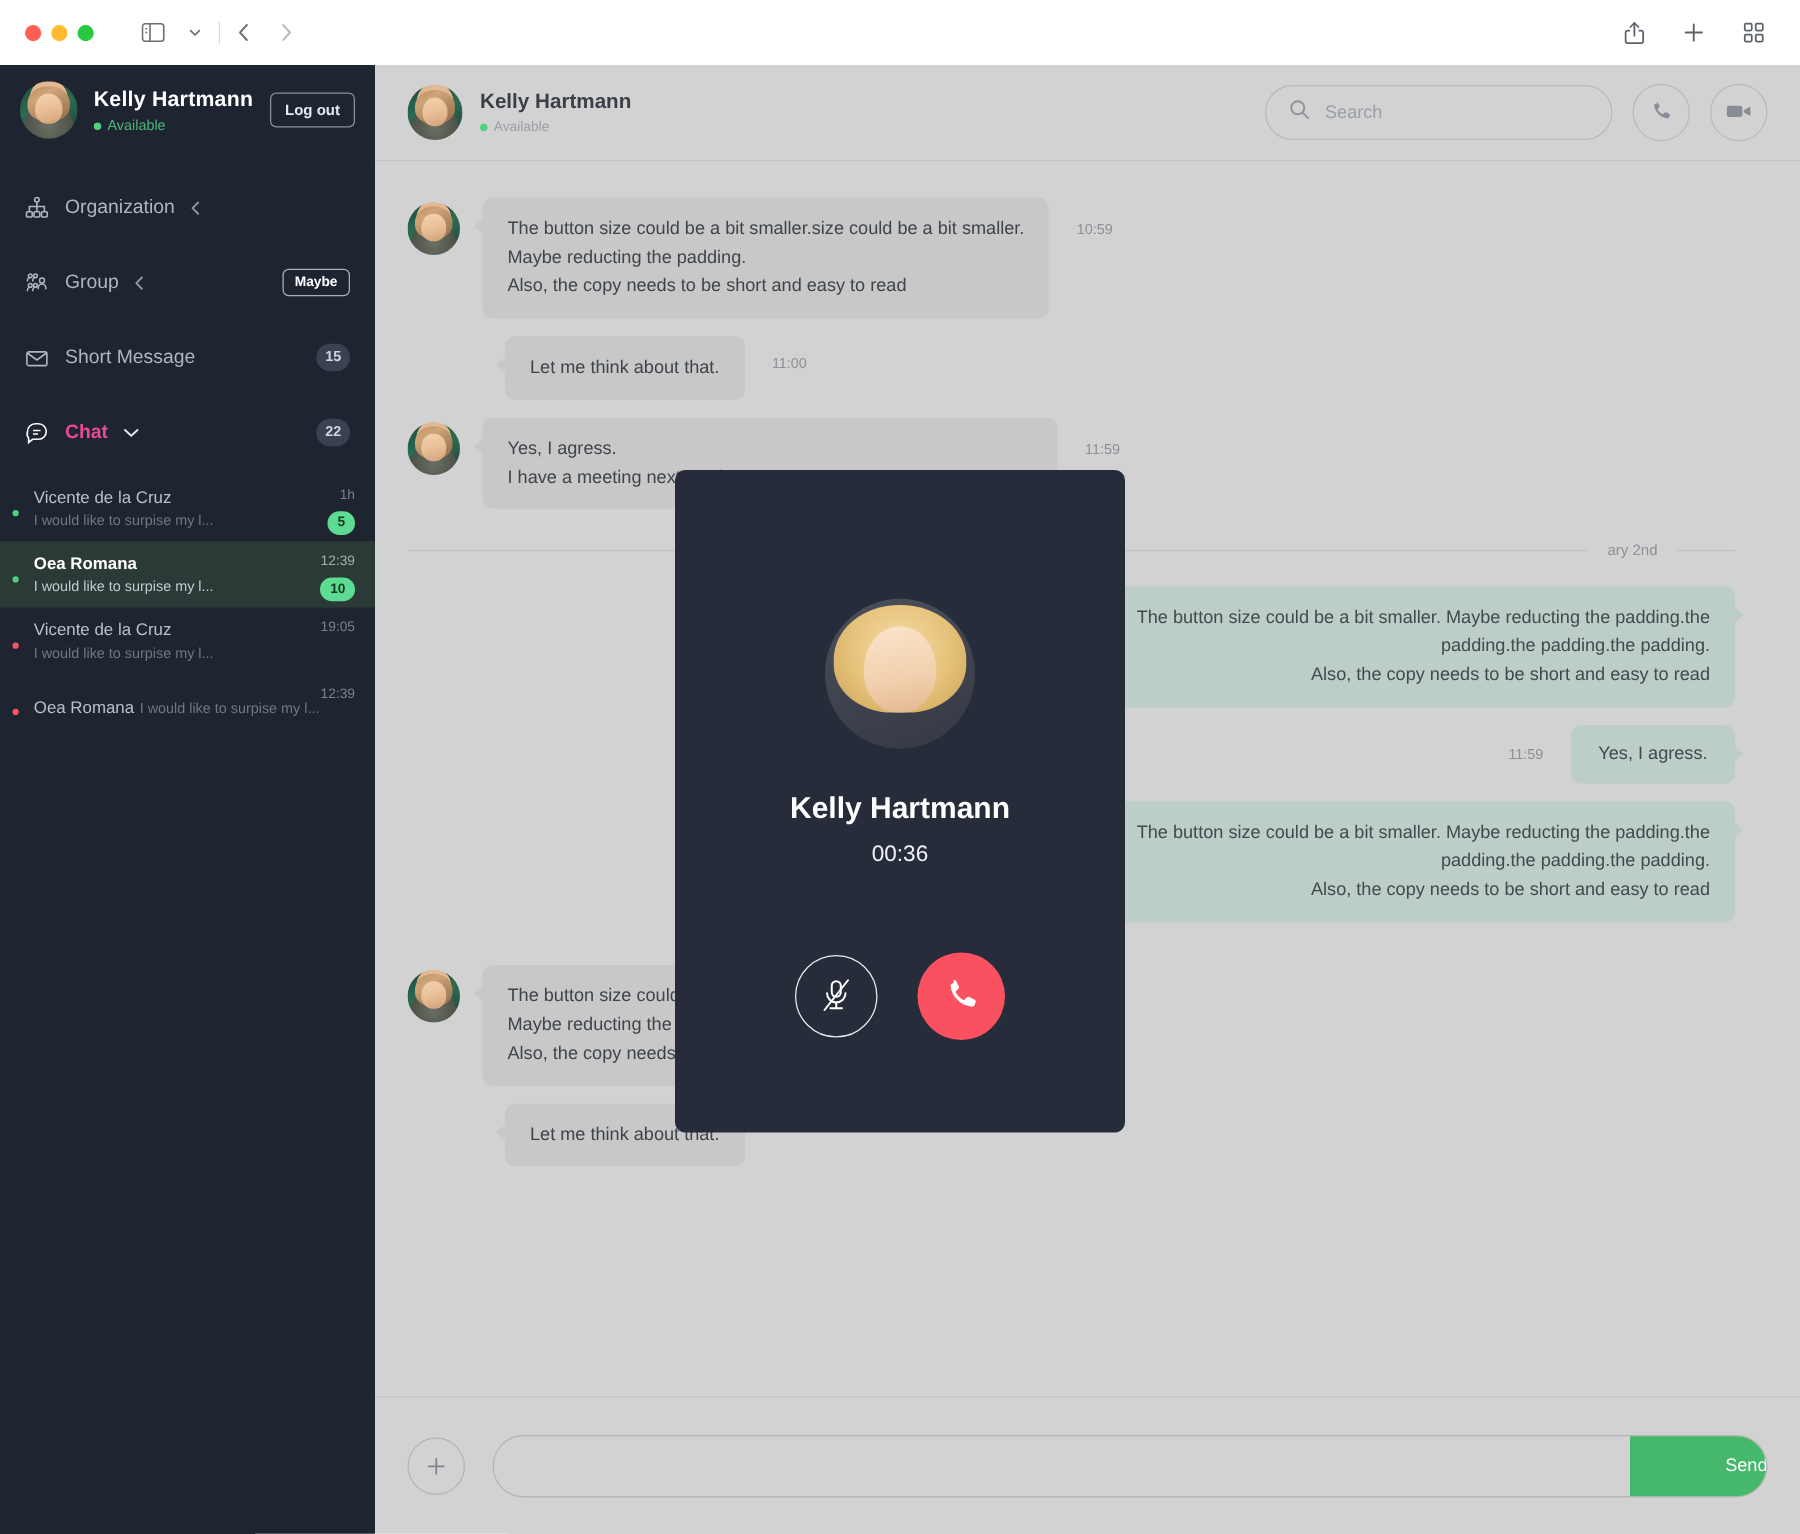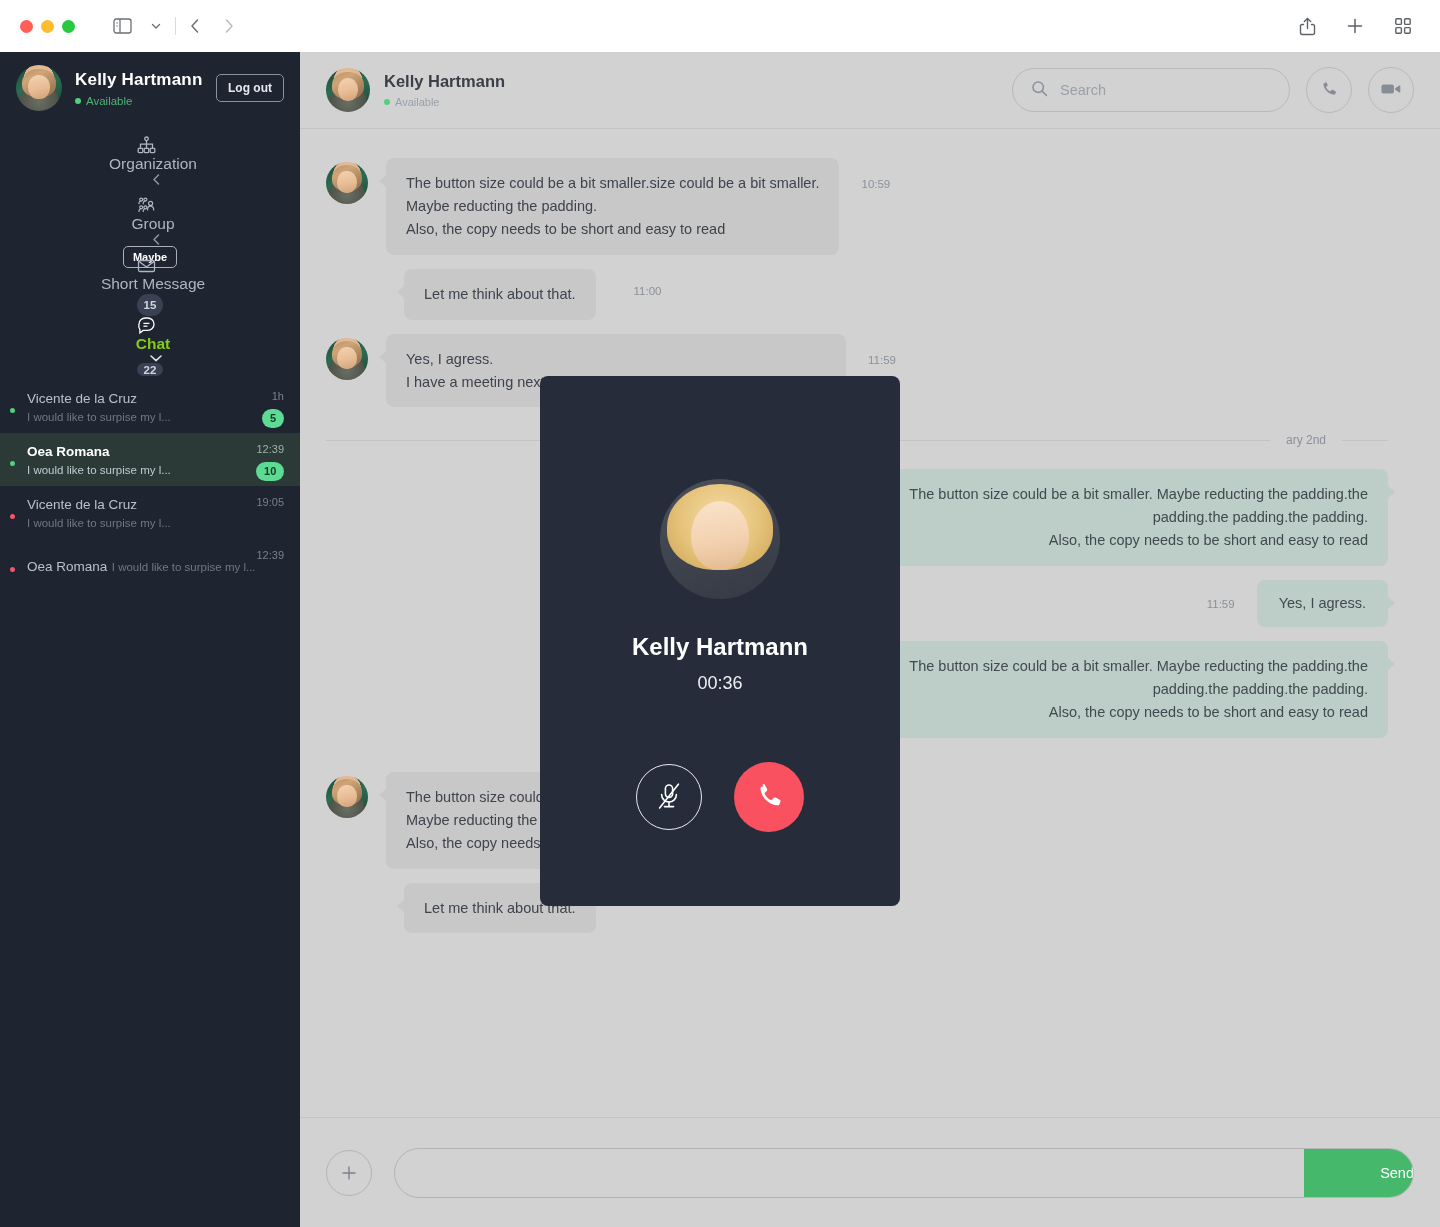--- a/index.html
+++ b/index.html
@@ -76,25 +76,25 @@
   .logout {
     border: 1px solid #8b929c; border-radius: 5px;
     padding: 6px 11px; font-size: 12px; color: #e6eaee;
     background: transparent; font-weight: bold; cursor: pointer;
     font-family: "Liberation Sans", sans-serif;
   }
 
   .navlist { margin-top: 12px; }
   .navrow {
     height: 60px; display: flex; align-items: center;
-    padding: 0 20px; color: #aeb6c2; cursor: pointer; flex-direction: column;
+    padding: 0 20px; color: #aeb6c2; cursor: pointer;
   }
   .navrow .nicon { width: 26px; display: flex; align-items: center; color: #aeb6c2; }
   .navrow .nlabel { font-size: 15.5px; margin-left: 6px; }
-  .navrow.active .nlabel { color: #84cc16; font-weight: bold; }
+  .navrow.active .nlabel { color: #ec4899; font-weight: bold; }
   .navrow.active .nicon { color: #ffffff; }
   .chev { color: #8f98a6; margin-left: 12px; display: flex; align-items: center; }
   .navrow .spacer { flex: 1; }
   .badge {
     min-width: 26px; height: 22px; border-radius: 11px;
     background: #394152; color: #cfd6e0;
     font-size: 11.5px; font-weight: bold;
     display: flex; align-items: center; justify-content: center;
     padding: 0 7px;
   }
@@ -185,21 +185,21 @@
     position: relative; background: #c8c8c8; border-radius: 8px;
     padding: 14px 20px; font-size: 14.5px; color: #3e444c; line-height: 1.58;
     margin-left: 18px; max-width: 480px;
   }
   .bub::before {
     content: ""; position: absolute; left: -7px; top: 16px;
     border-top: 7px solid transparent; border-bottom: 7px solid transparent;
     border-right: 8px solid #c8c8c8;
   }
   .mtime { font-size: 11.5px; color: #8b9198; margin-left: 22px; margin-top: 20px; flex: none; }
-  .mrow.noav { padding-left: 60px; gap: 16px; }
+  .mrow.noav { padding-left: 60px; }
   .mrow.noav .bub { margin-left: 18px; }
   .mrow.noav .mtime { margin-top: 16px; }
 
   .divider { display: flex; align-items: center; gap: 16px; margin: 26px 0 22px 0; }
   .divider .ln { flex: 1; height: 1px; background: #c2c2c2; }
   .divider .dtxt { font-size: 12px; color: #8b9198; }
 
   .mrow.right { justify-content: flex-end; }
   .bub.out {
     background: #bdcdc8; margin-left: 0; margin-right: 0;

